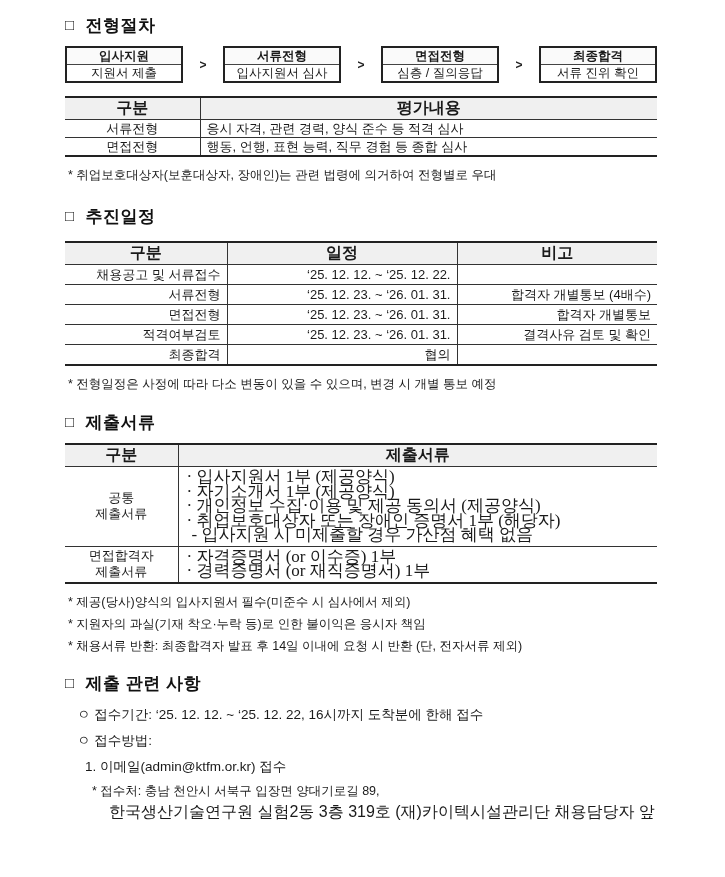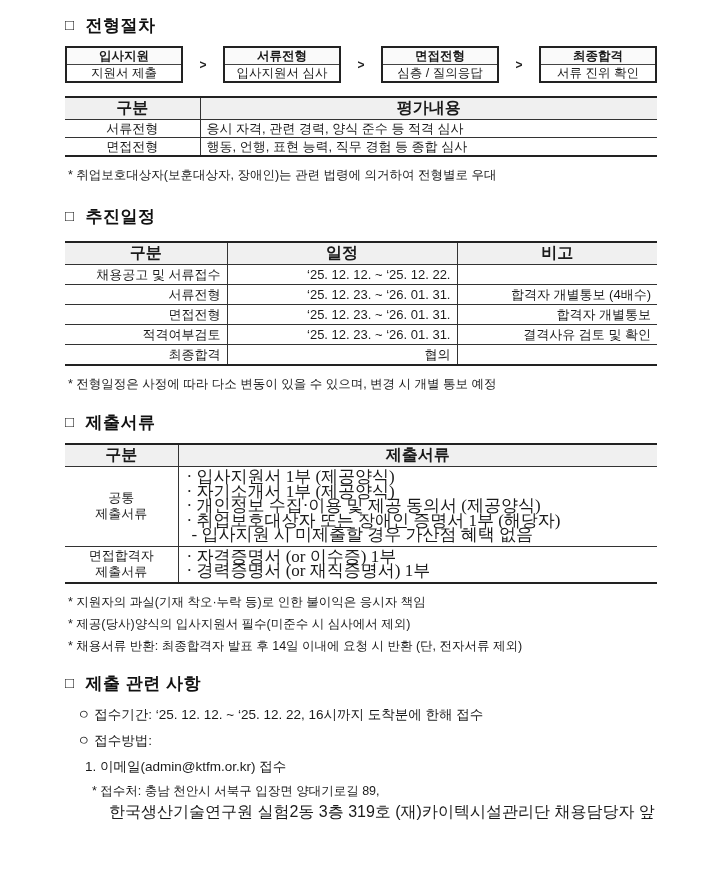--- a/index.html
+++ b/index.html
@@ -223,22 +223,22 @@
           </td>
           <td class="items">
             <div class="item">· 자격증명서 (or 이수증) 1부</div>
             <div class="item">· 경력증명서 (or 재직증명서) 1부</div>
           </td>
         </tr>
       </tbody>
     </table>
 
     <div class="notes">
+      <div class="note">* 제공(당사)양식의 입사지원서 필수(미준수 시 심사에서 제외)</div>
       <div class="note">* 지원자의 과실(기재 착오·누락 등)로 인한 불이익은 응시자 책임</div>
-      <div class="note">* 제공(당사)양식의 입사지원서 필수(미준수 시 심사에서 제외)</div>
       <div class="note">* 채용서류 반환: 최종합격자 발표 후 14일 이내에 요청 시 반환 (단, 전자서류 제외)</div>
     </div>
   </div>
 
   <div class="sec sec-submission">
     <div class="sec-title">
       <span class="cb">□</span>
       <span>제출 관련 사항</span>
     </div>
 

